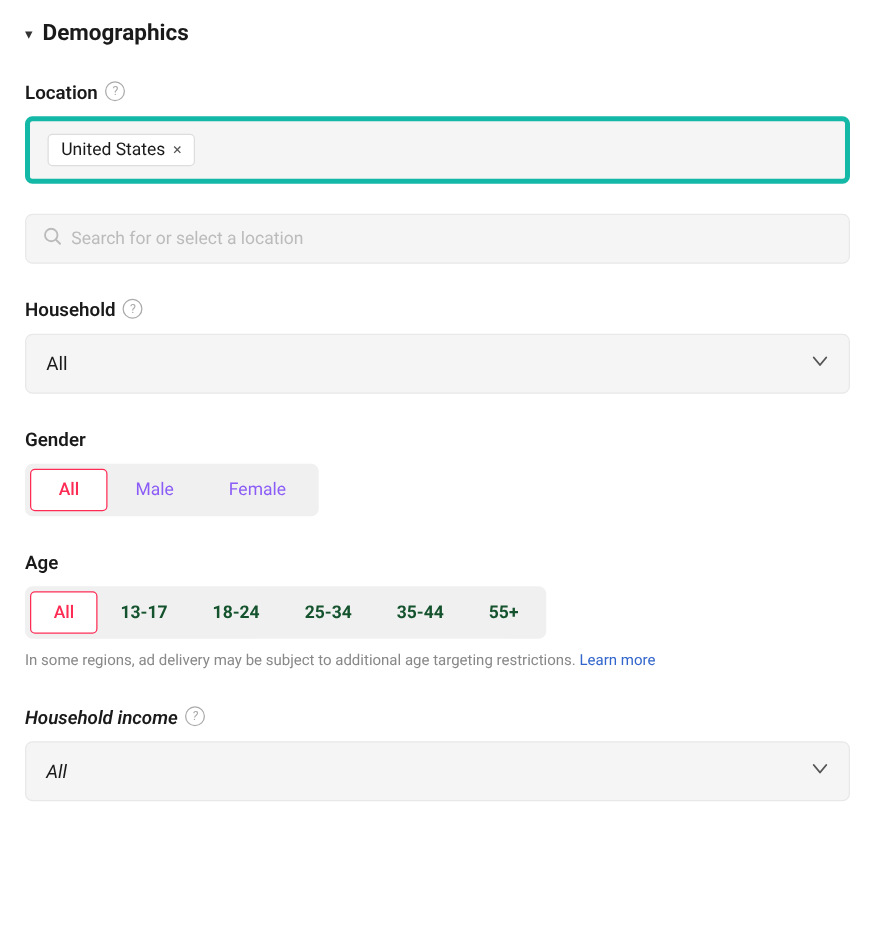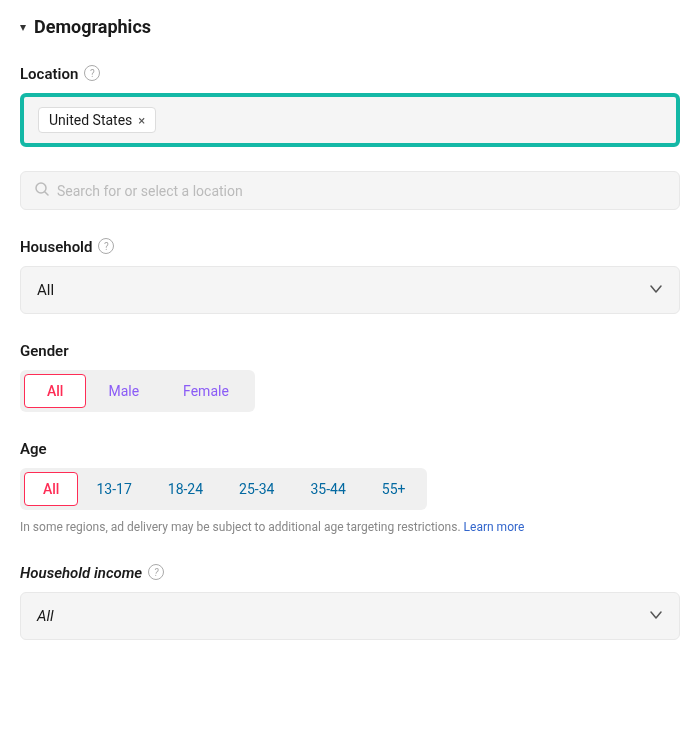--- a/index.html
+++ b/index.html
@@ -188,22 +188,22 @@
       width: fit-content;
     }
 
     .age-btn {
       padding: 8px 18px;
       font-size: 14px;
       border: none;
       background: transparent;
       border-radius: 4px;
       cursor: pointer;
-      color: #0369a1;
-      font-weight: 400;
+      color: #14532d;
+      font-weight: 700;
     }
 
     .age-btn.active {
       background: #ffffff;
       border: 1.5px solid #fe2c55;
       color: #fe2c55;
       font-weight: 500;
     }
 
     .age-note {

